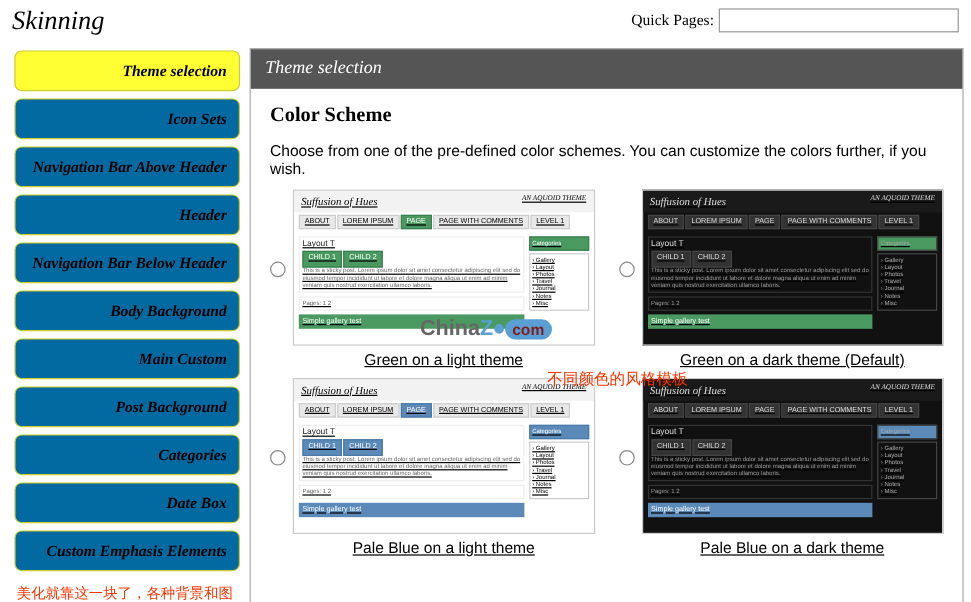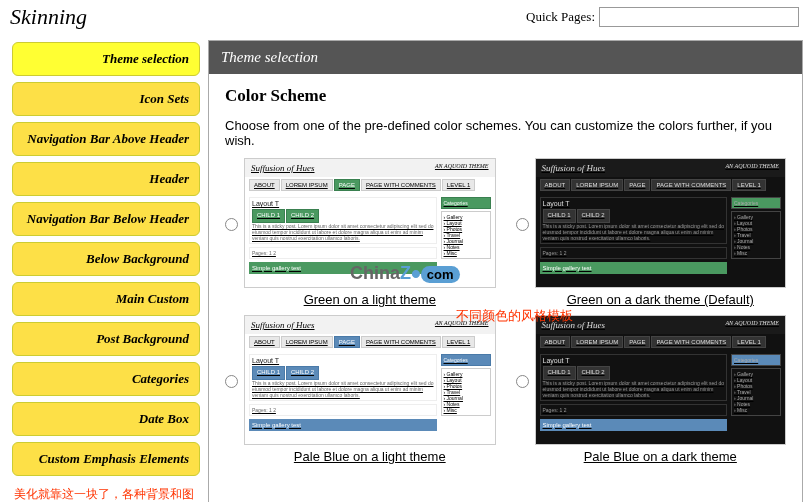--- a/index.html
+++ b/index.html
@@ -4,21 +4,21 @@
 <style>
 * { box-sizing: border-box; margin: 0; padding: 0; }
 body { font-family: Arial, sans-serif; font-size: 13px; background: #fff; width: 809px; height: 502px; overflow: hidden; position: relative; }
 .header { display: flex; align-items: center; padding: 4px 10px; }
 .page-title { font-family: Georgia, serif; font-style: italic; font-size: 22px; flex: 0 0 auto; margin-right: auto; }
 .search-wrap { display: flex; align-items: center; margin-left: 280px; }
 .search-label { font-size: 13px; margin-right: 4px; font-family: Georgia, serif; }
 .search-input { width: 200px; height: 20px; border: 1px solid #999; padding: 1px 4px; font-size: 12px; }
 .container { display: flex; padding: 0 6px; }
 .sidebar { width: 200px; padding: 8px 0 0 0; }
-.nav-item { background: #fde047; border: 1px solid #cccc33; border-radius: 6px; margin: 0 6px 6px 6px; padding: 8px 10px; text-align: right; font-family: Georgia, serif; font-weight: bold; font-size: 13px; cursor: pointer; font-style: italic; }
+.nav-item { background: #0369a1; border: 1px solid #cccc33; border-radius: 6px; margin: 0 6px 6px 6px; padding: 8px 10px; text-align: right; font-family: Georgia, serif; font-weight: bold; font-size: 13px; cursor: pointer; font-style: italic; }
 .nav-item.sel { background: #ffff33; }
 .note { color: #ff3300; font-size: 12px; padding: 4px 8px; line-height: 1.4; }
 .main { flex: 1; border: 1px solid #aaa; margin: 6px 0 0 2px; }
 .main-header { background: #555; color: #fff; padding: 8px 12px; font-family: Georgia, serif; font-style: italic; font-size: 15px; }
 .main-body { padding: 12px 16px; }
 .section-title { font-family: Georgia, serif; font-weight: bold; font-size: 17px; margin-bottom: 12px; }
 .desc { font-size: 13px; margin-bottom: 10px; }
 .scheme-grid { display: grid; grid-template-columns: 1fr 1fr; gap: 8px 20px; }
 .scheme-cell { display: flex; align-items: flex-start; }
 .radio { width: 13px; height: 13px; border: 1px solid #888; border-radius: 50%; margin: 60px 6px 0 0; flex-shrink: 0; }
@@ -46,42 +46,42 @@
 .thumb.dark .content-block .hdr { color: #ddd; }
 .strip { height: 12px; margin-top: 2px; display: flex; align-items: center; padding: 0 3px; font-size: 6px; }
 .strip.green { background: #4a9960; color: #fff; }
 .strip.blue { background: #5b8ab8; color: #fff; }
 .caption { text-align: center; font-size: 13px; margin-top: 4px; }
 .annotation { position: absolute; color: #ff3300; font-size: 13px; font-weight: normal; }
 .watermark { position: absolute; top: 258px; left: 350px; z-index: 10; text-align: left; }
 .wm-top { font-size: 18px; font-weight: bold; color: #666; }
 .wm-top .z { color: #5a9fd4; }
 .wm-dot { color: #5a9fd4; font-size: 28px; vertical-align: middle; }
-.wm-com { background: #5a9fd4; color: #000000; border-radius: 10px; padding: 1px 6px; font-size: 13px; font-weight: bold; }
+.wm-com { background: #5a9fd4; color: #7f1d1d; border-radius: 10px; padding: 1px 6px; font-size: 13px; font-weight: bold; }
 .wm-sub { font-size: 10px; color: #888; }
 </style>
 </head>
 <body>
 
 <div class="header">
   <div class="page-title">Skinning</div>
   <div class="search-wrap">
     <span class="search-label">Quick Pages:</span>
     <input class="search-input" type="text" value="" style="">
   </div>
 </div>
 
 <div class="container">
   <div class="sidebar">
     <div class="nav-item sel">Theme selection</div>
     <div class="nav-item">Icon Sets</div>
     <div class="nav-item">Navigation Bar Above Header</div>
     <div class="nav-item">Header</div>
     <div class="nav-item">Navigation Bar Below Header</div>
-    <div class="nav-item">Below Background</div>
+    <div class="nav-item">Body Background</div>
     <div class="nav-item">Main Custom</div>
     <div class="nav-item">Post Background</div>
     <div class="nav-item">Categories</div>
     <div class="nav-item">Date Box</div>
     <div class="nav-item">Custom Emphasis Elements</div>
     <div class="note">美化就靠这一块了，各种背景和图标等都在此处，慢慢摸索吧</div>
   </div>
 
   <div class="main">
     <div class="main-header">Theme selection</div>

